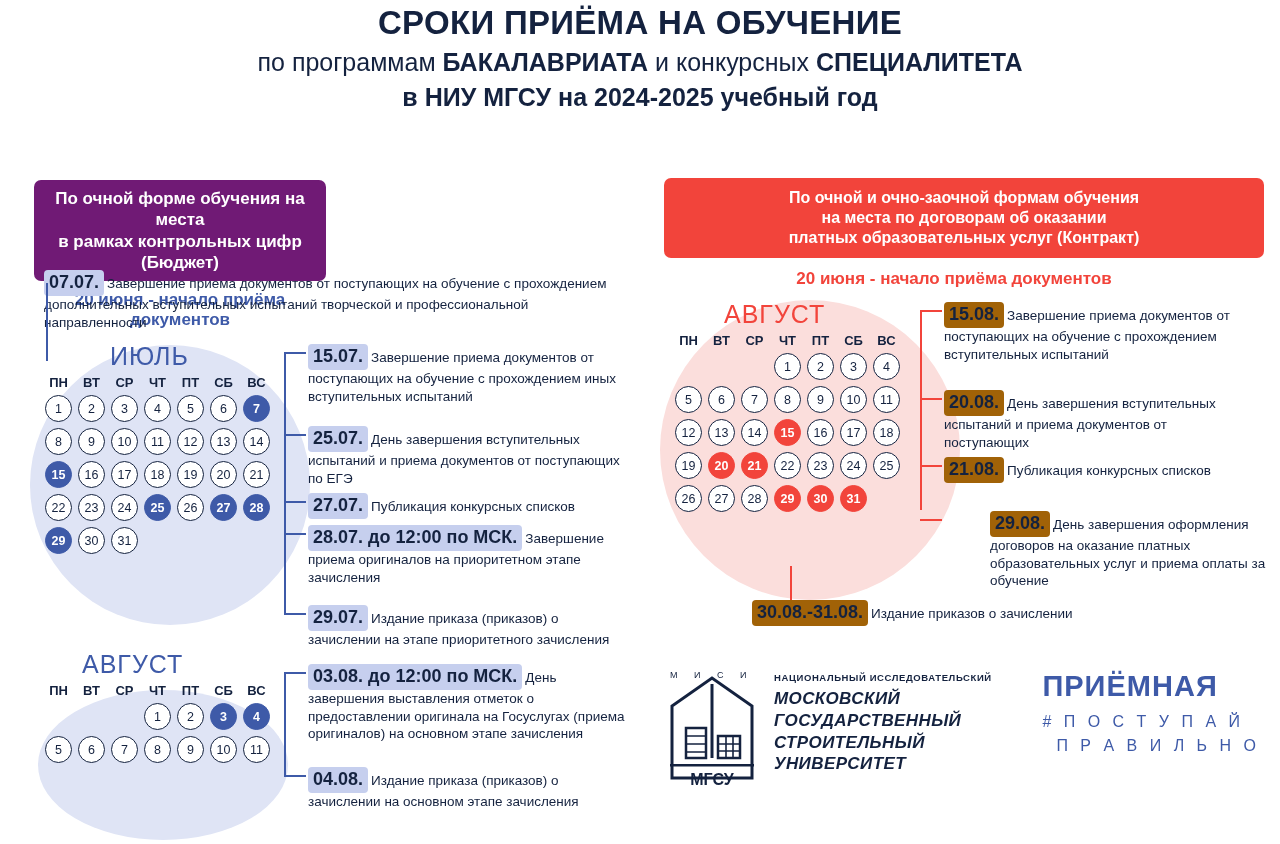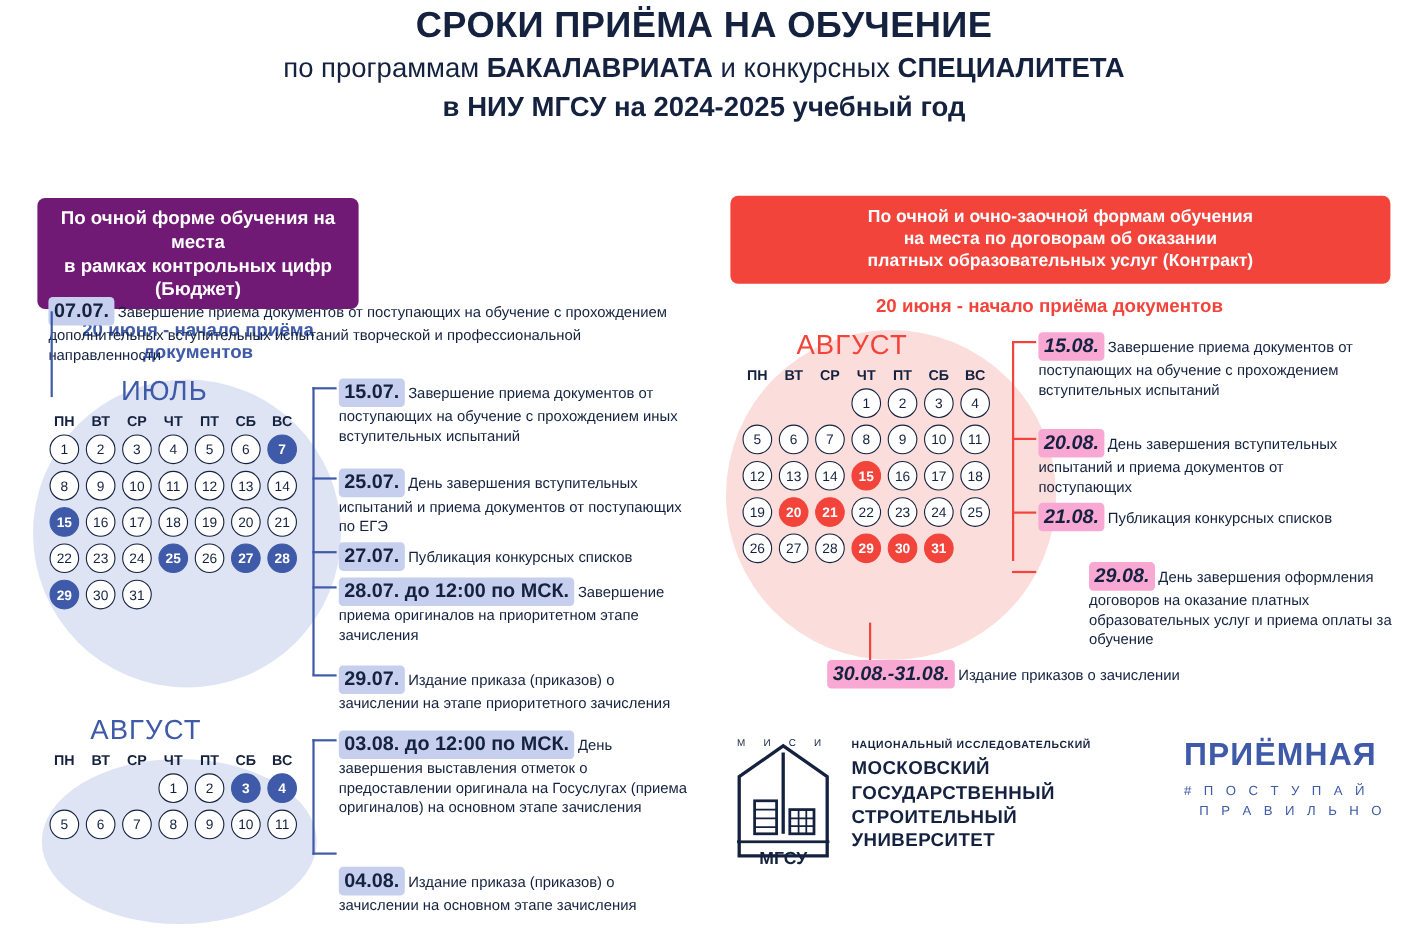--- a/index.html
+++ b/index.html
@@ -56,36 +56,36 @@
   .blob.blue{background:#dfe4f5;}
   .blob.red{background:#fbdedc;}
 
   
   .note{position:absolute;font-size:13.5px;line-height:1.32;color:#14223f;}
   .chip{
     display:inline-block;border-radius:4px;padding:1px 5px;font-weight:bold;
     font-size:18px;color:#14223f;margin-right:3px;
   }
   .chip.blue{background:#c6cfee;}
-  .chip.red{background:#f9a8d4;font-style:italic;}
+  .chip.red{background:#a16207;}
 
   
   .ln{position:absolute;background:#3e5aa8;}
   .ln.r{background:#f2443b;}
 
   
   .footer{position:absolute;left:664px;top:672px;width:600px;display:flex;align-items:flex-start;}
   .logo{width:96px;height:120px;position:relative;margin-right:14px;}
   .logo .misi{position:absolute;top:-2px;left:6px;font-size:9px;letter-spacing:7px;color:#14223f;}
   .uni{font-size:14.5px;line-height:1.28;}
   .uni .small{font-size:9.5px;letter-spacing:.6px;font-weight:bold;color:#14223f;}
-  .uni .big{font-size:17px;font-weight:bold;letter-spacing:.4px;color:#14223f;}
+  .uni .big{font-size:17px;font-weight:bold;letter-spacing:.4px;color:#14223f;font-style:italic;}
   .pk{position:absolute;right:4px;top:0;text-align:left;}
   .pk .t{font-size:29px;font-weight:bold;color:#3e5aa8;line-height:1.02;letter-spacing:1px;}
-  .pk .s{font-size:12px;color:#3e5aa8;letter-spacing:4px;margin-top:8px;line-height:1.5;}
+  .pk .s{font-size:16px;color:#3e5aa8;letter-spacing:4px;margin-top:8px;line-height:1.5;}
 </style>
 </head>
 <body>
 
 <div class="header">
   <div class="l1">СРОКИ ПРИЁМА НА ОБУЧЕНИЕ</div>
   <div class="l2">
     <span>по программам </span><b>БАКАЛАВРИАТА</b><span> и конкурсных </span><b>СПЕЦИАЛИТЕТА</b>
   </div>
   <div class="l3">в НИУ МГСУ на 2024-2025 учебный год</div>
@@ -204,21 +204,21 @@
 </div>
 <div class="note" style="left:308px;top:525px;width:320px;">
   <span class="chip blue">28.07. до 12:00 по МСК.</span><span>Завершение приема оригиналов на приоритетном этапе зачисления</span>
 </div>
 <div class="note" style="left:308px;top:605px;width:320px;">
   <span class="chip blue">29.07.</span><span>Издание приказа (приказов) о зачислении на этапе приоритетного зачисления</span>
 </div>
 <div class="note" style="left:308px;top:664px;width:320px;">
   <span class="chip blue">03.08. до 12:00 по МСК.</span><span>День завершения выставления отметок о предоставлении оригинала на Госуслугах (приема оригиналов) на основном этапе зачисления</span>
 </div>
-<div class="note" style="left:308px;top:788px;width:320px;">
+<div class="note" style="left:308px;top:767px;width:320px;">
   <span class="chip blue">04.08.</span><span>Издание приказа (приказов) о зачислении на основном этапе зачисления</span>
 </div>
 
 <div class="col-right">
   <div class="banner red">
     <div>По очной и очно-заочной формам обучения</div>
     <div>на места по договорам об оказании</div>
     <div>платных образовательных услуг (Контракт)</div>
   </div>
   <div class="startline red">20 июня - начало приёма документов</div>

